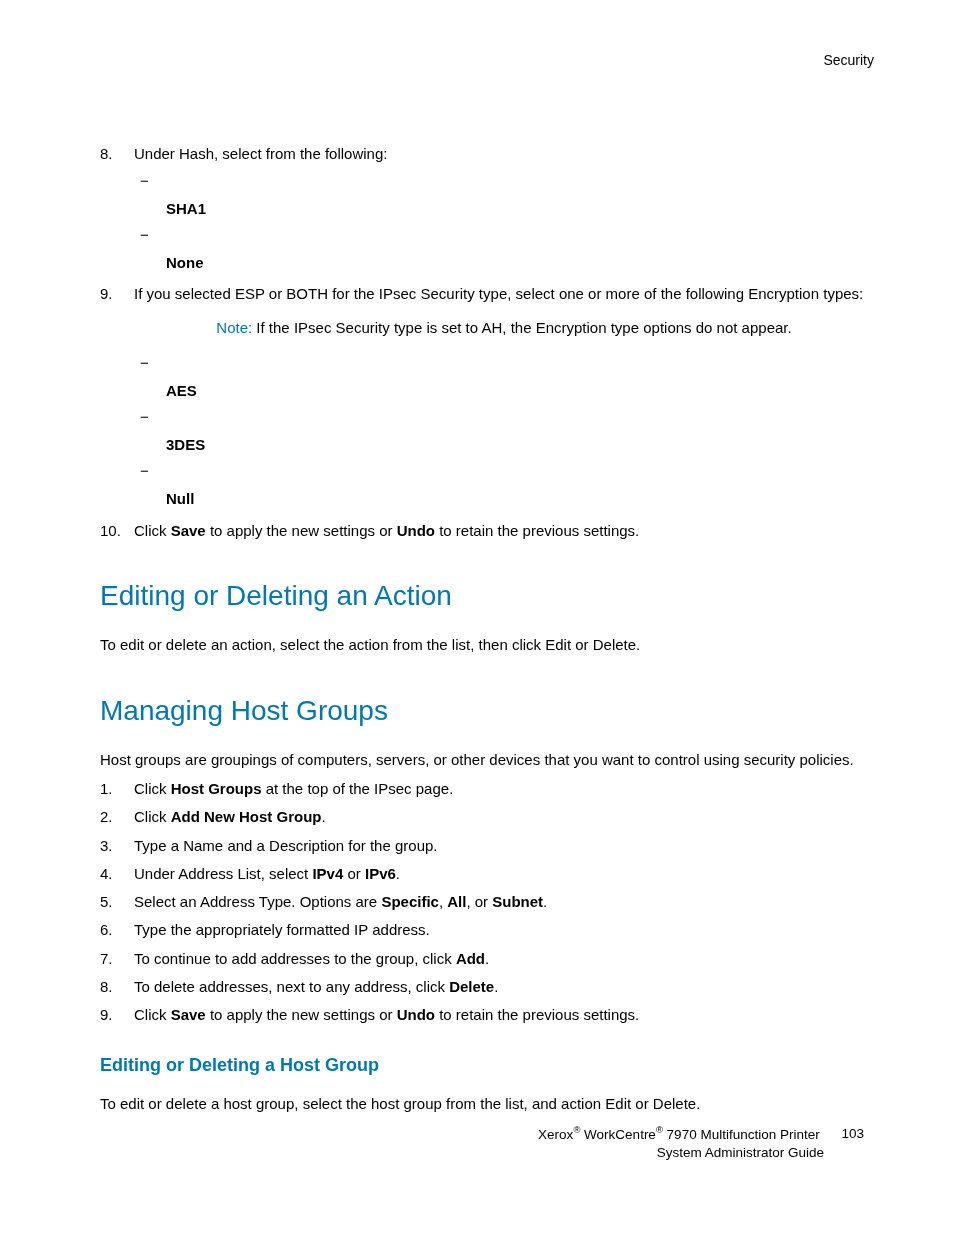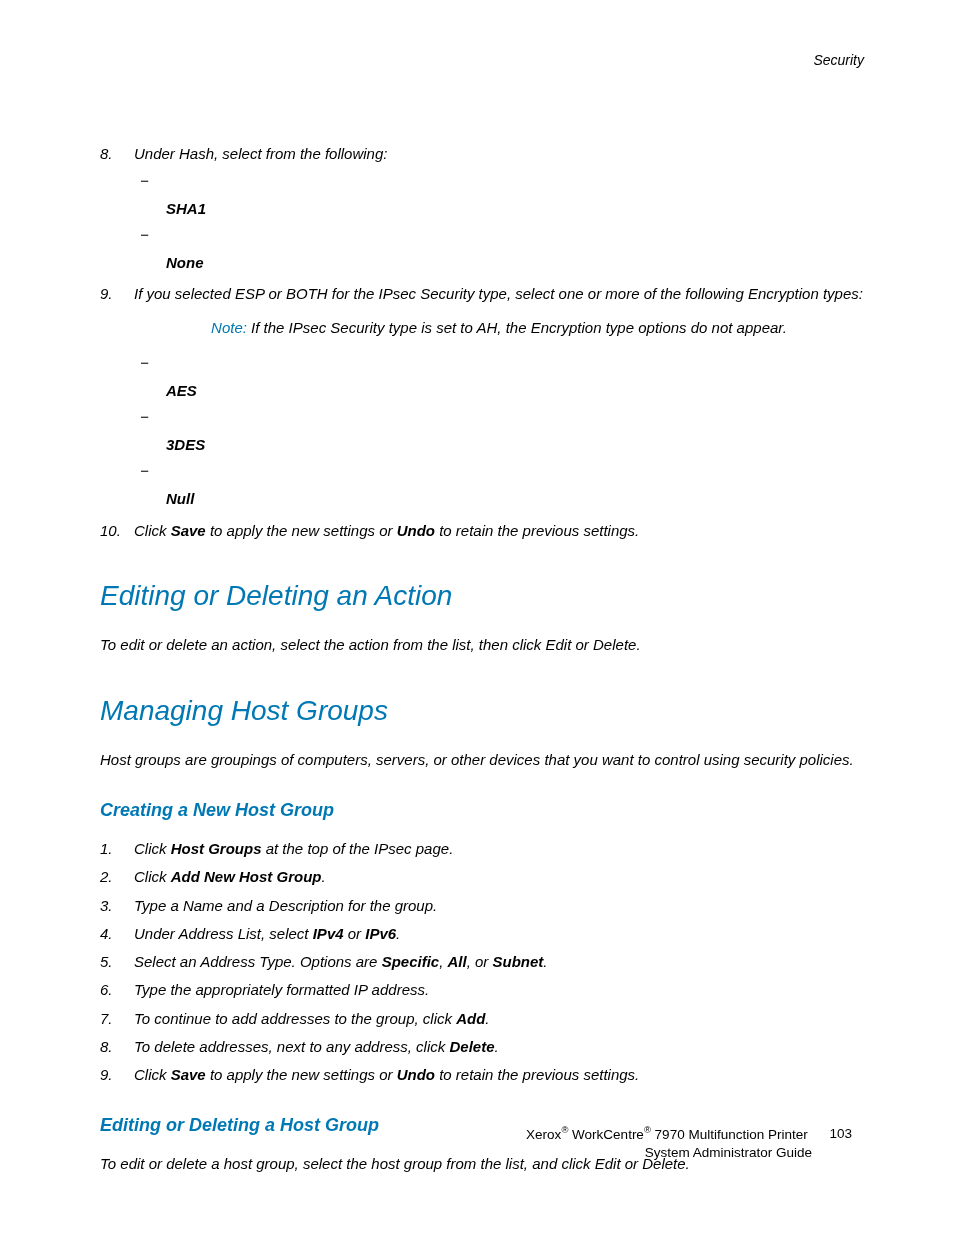--- a/index.html
+++ b/index.html
@@ -7,23 +7,22 @@
     width: 954px;
     height: 1235px;
     background: #fff;
     font-family: "Segoe UI", "Helvetica Neue", Arial, sans-serif;
     position: relative;
     color: #000;
   }
   .page {
     position: absolute;
     left: 100px;
-    right: 90px;
+    right: 80px;
     top: 50px;
-    font-style: italic;
   }
   .running-head {
     text-align: right;
     font-size: 14px;
     margin-bottom: 70px;
   }
   .body-text { font-size: 15px; line-height: 1.55; }
   ol.numbered { list-style: none; }
   ol.numbered > li {
     display: flex;
@@ -63,21 +62,21 @@
     font-size: 18px;
     font-weight: 600;
     margin-top: 26px;
     margin-bottom: 12px;
   }
   .para { margin-bottom: 6px; }
   .bold { font-weight: 700; margin-top: 28px; }
   .footer {
     position: absolute;
     bottom: 72px;
-    right: 102px;
+    right: 90px;
     text-align: right;
     font-size: 13.5px;
     line-height: 1.4;
   }
   .footer .line1 { white-space: nowrap; }
   .footer .pg { margin-left: 18px; }
   sup { font-size: 0.7em; }
 </style>
 </head>
 <body>
@@ -134,21 +133,20 @@
       </div>
     </li>
   </ol>
 
   <h2 class="h2">Editing or Deleting an Action</h2>
   <p class="para">To edit or delete an action, select the action from the list, then click Edit or Delete.</p>
 
   <h2 class="h2">Managing Host Groups</h2>
   <p class="para">Host groups are groupings of computers, servers, or other devices that you want to control using security policies.</p>
 
-  <h3 class="h3">Creating a New Host Group</h3>
   <ol class="numbered" id="create-steps">
       <li>
         <span class="num">1.</span>
         <div class="content"><span>Click </span><span class="bold">Host Groups</span><span> at the top of the IPsec page.</span></div>
       </li>
       <li>
         <span class="num">2.</span>
         <div class="content"><span>Click </span><span class="bold">Add New Host Group</span><span>.</span></div>
       </li>
       <li>
@@ -175,21 +173,21 @@
         <span class="num">8.</span>
         <div class="content"><span>To delete addresses, next to any address, click </span><span class="bold">Delete</span><span>.</span></div>
       </li>
       <li>
         <span class="num">9.</span>
         <div class="content"><span>Click </span><span class="bold">Save</span><span> to apply the new settings or </span><span class="bold">Undo</span><span> to retain the previous settings.</span></div>
       </li>
     </ol>
 
   <h3 class="h3">Editing or Deleting a Host Group</h3>
-  <p class="para">To edit or delete a host group, select the host group from the list, and click Edit or Delete.</p>
+  <p class="para">To edit or delete a host group, select the host group from the list, and action Edit or Delete.</p>
 </div>
 
 <div class="footer">
   <div class="line1">
     <span>Xerox</span><sup>®</sup>
     <span>WorkCentre</span><sup>®</sup><span> 7970 Multifunction Printer</span>
     <span class="pg">103</span>
   </div>
   <div style="padding-right:40px;">System Administrator Guide</div>
 </div>

